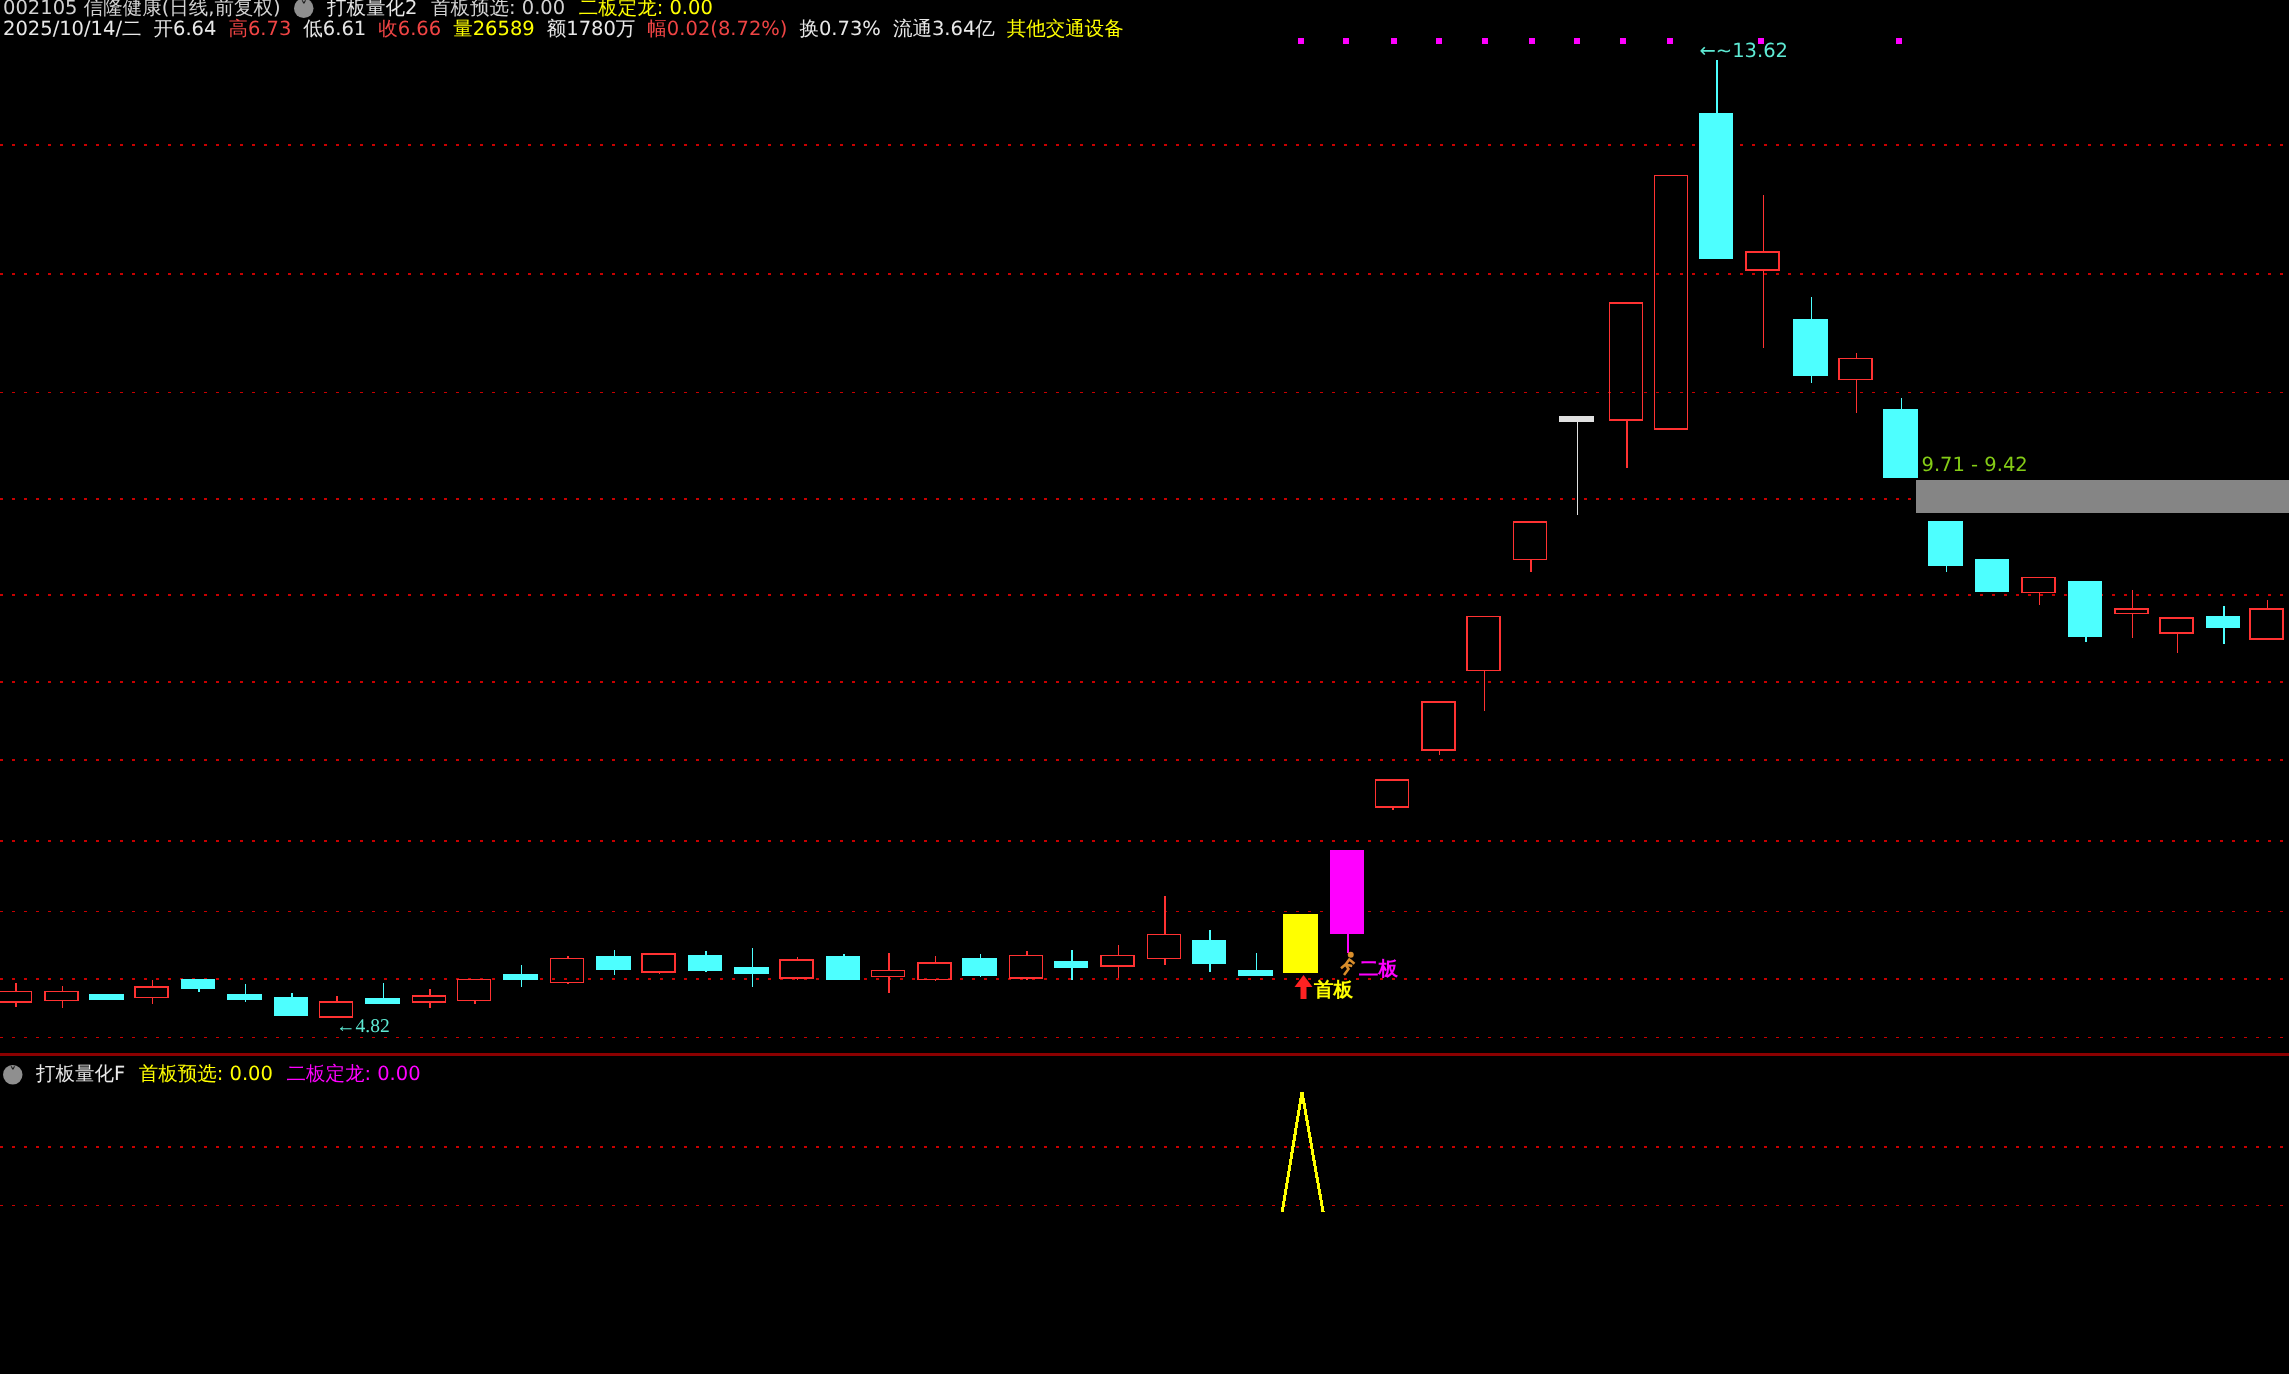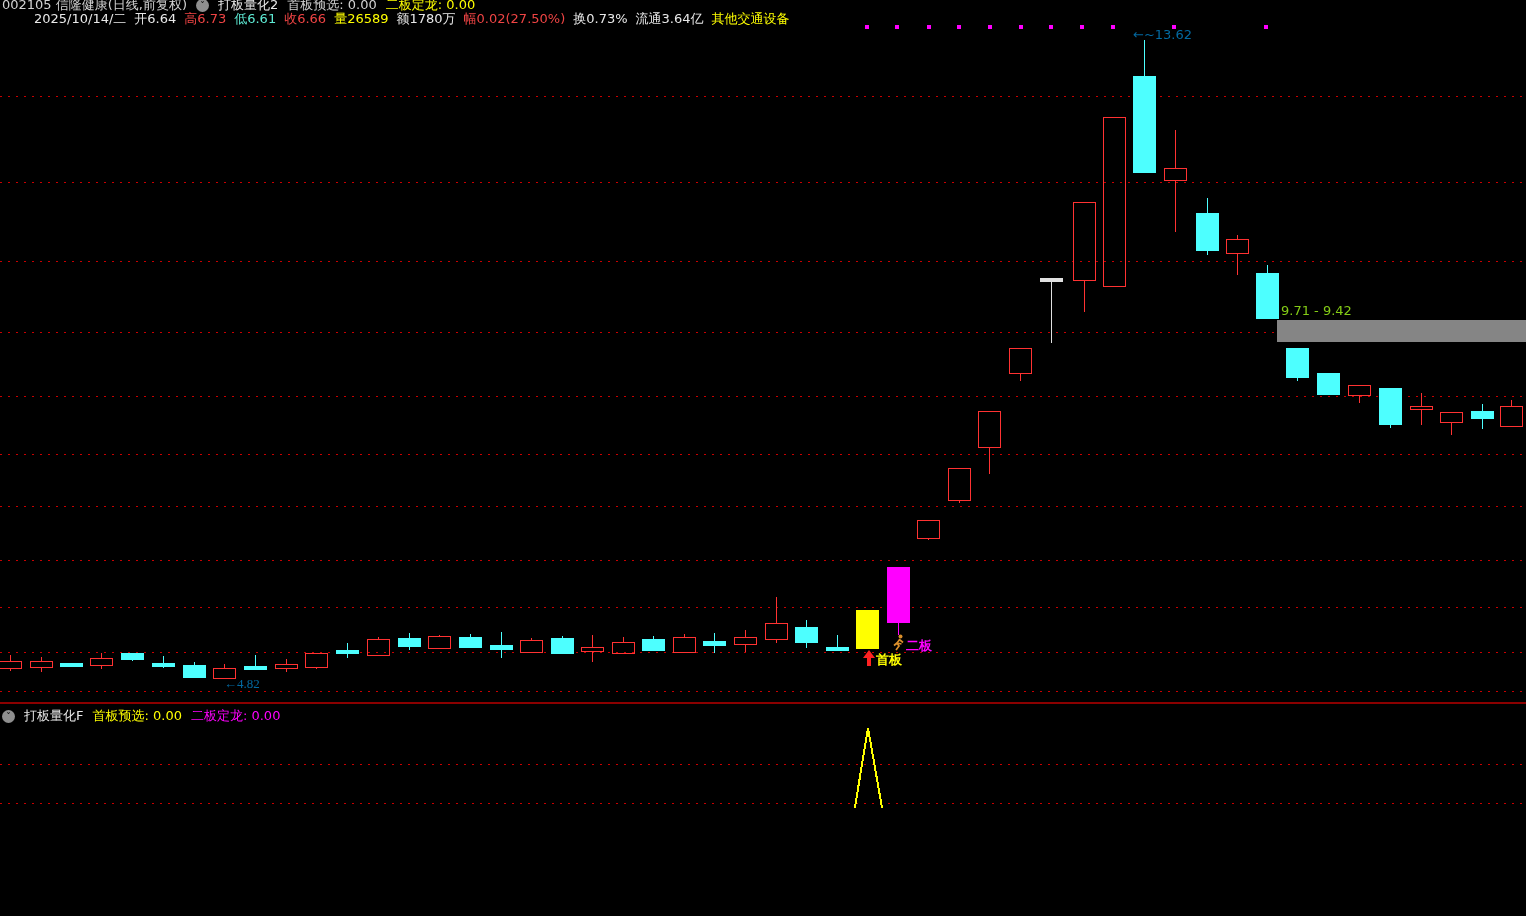--- a/index.html
+++ b/index.html
@@ -2,24 +2,24 @@
 <html><head>
 <meta charset="utf-8">
 <style>
   html,body{margin:0;padding:0;background:#000;}
   .screen{position:relative;width:1526px;height:808px;background:#000;overflow:hidden;
           font-family:"DejaVu Sans","Liberation Sans",sans-serif;font-size:13px;}
   svg.chart{position:absolute;left:0;top:0;z-index:1;}
   .ovl{position:absolute;z-index:3;white-space:nowrap;}
   
   .line1{top:-4px;left:2px;display:flex;align-items:center;gap:9px;}
-  .line2{top:10px;left:2px;display:flex;align-items:center;gap:8px;margin-left:32px;}
+  .line2{top:10px;left:2px;display:flex;align-items:center;gap:8px;}
   .t-dim{color:#d2d2d2;} .t-wh{color:#e8e8e8;} .t-red{color:#ef4444;}
-  .t-grn{color:#5eead4;} .t-yel{color:#ffff00;} .t-mag{color:#ff00ff;}
-  .t-gray{color:#0369a1;}
+  .t-grn{color:#e5e5e5;} .t-yel{color:#ffff00;} .t-mag{color:#ff00ff;}
+  .t-gray{color:#5eead4;}
   .circ{display:inline-block;width:13px;height:13px;border-radius:7px;background:#8f8f8f;
         color:#161616;font-size:9px;line-height:12px;text-align:center;font-weight:bold;}
   .circ::after{content:"˅";}
   
   .lbl-high{left:1133px;top:27px;font-size:13px;}
   .lbl-low{left:224px;top:676px;font-size:13px;font-family:Liberation Serif, serif;}
   .lbl-range{left:1281px;top:303px;color:#84cc16;font-size:13px;}
   
   .arrow-up{left:863px;top:650px;width:12px;height:16px;}
   .arrow-up .head{width:0;height:0;border-left:6px solid transparent;border-right:6px solid transparent;
@@ -199,21 +199,21 @@
   </div>
 
   <div class="ovl line2">
     <span class="t-wh">2025/10/14/二</span>
     <span class="t-wh">开6.64</span>
     <span class="t-red">高6.73</span>
     <span class="t-grn">低6.61</span>
     <span class="t-red">收6.66</span>
     <span class="t-yel">量26589</span>
     <span class="t-wh">额1780万</span>
-    <span class="t-red">幅0.02(27.50%)</span>
+    <span class="t-red">幅0.02(8.72%)</span>
     <span class="t-wh">换0.73%</span>
     <span class="t-wh">流通3.64亿</span>
     <span class="t-yel">其他交通设备</span>
   </div>
 
   <span class="ovl t-gray lbl-high">←~13.62</span>
   <span class="ovl t-gray lbl-low">←4.82</span>
   <span class="ovl lbl-range">9.71 - 9.42</span>
 
   <div class="ovl arrow-up">

